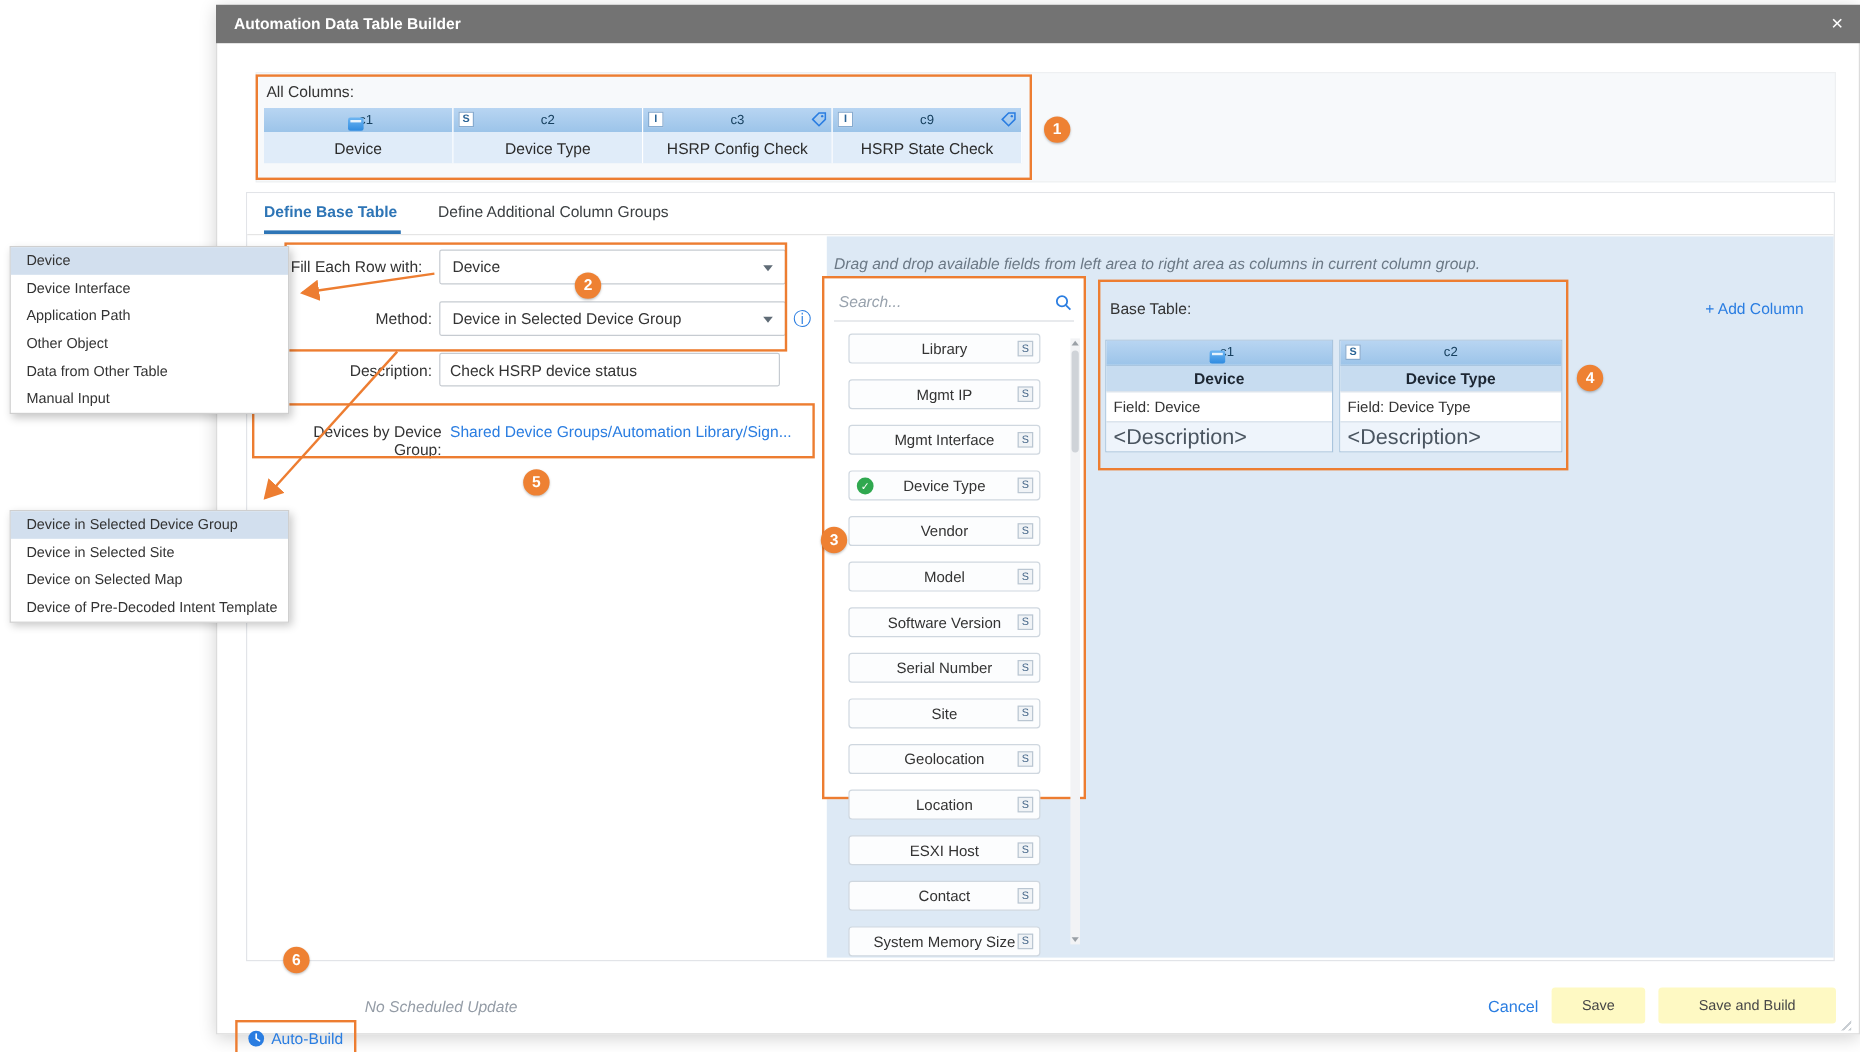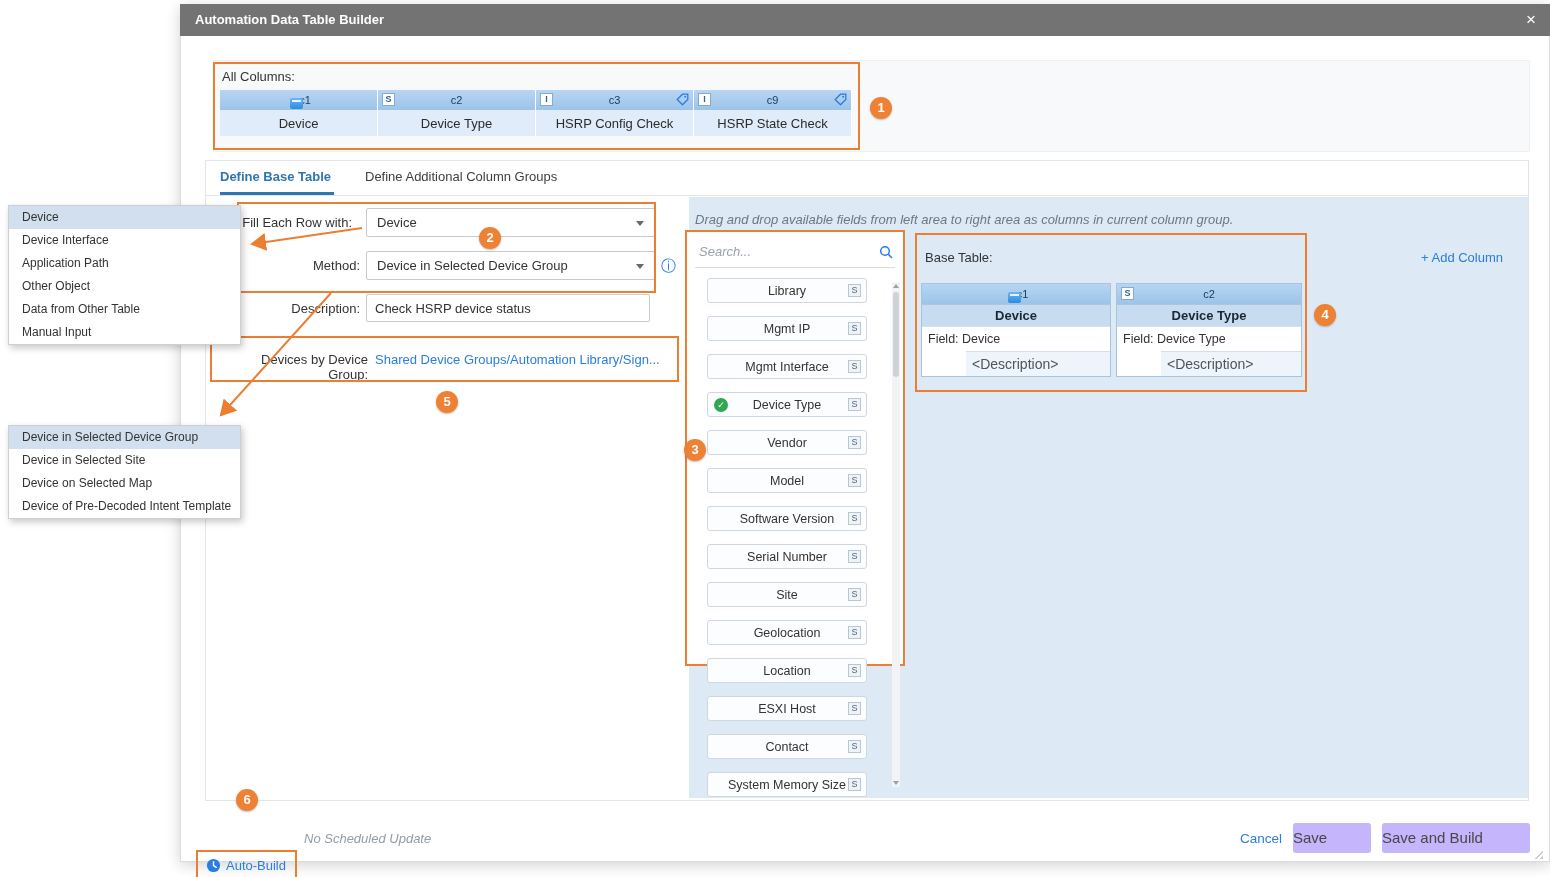--- a/index.html
+++ b/index.html
@@ -85,38 +85,38 @@
   
   .bt-label { position:absolute; left:925px; top:250px; font-size:13px; color:#333; z-index:30; }
   .add-col { position:absolute; left:1421px; top:250px; font-size:13px; z-index:30; }
   .bt-card { position:absolute; top:283px; background:#fff; border:1px solid #a9c4dd; z-index:30; }
   .bt-id { position:relative; height:20px; background:linear-gradient(#b8d5f2,#9cc4e9); display:flex;
            align-items:center; justify-content:center; font-size:11px; color:#17405f; }
   .bt-name { height:22px; background:#c7dcf0; font-weight:bold; font-size:13px; color:#1d2733; display:flex;
              align-items:center; justify-content:center; border-top:1px solid #aac6e0; }
   .bt-field { height:25px; background:#fff; font-size:12.5px; color:#333; display:flex; align-items:center;
               padding-left:6px; border-top:1px solid #d5dfe9; }
-  .bt-desc { height:25px; background:#eef4fb; font-size:14px; color:#4a5560; display:flex; align-items:center;
-             padding-left:6px; border-top:1px solid #d5dfe9;margin-left:44px; }
+  .bt-desc { height:25px; background:#eef4fb; font-size:18px; color:#4a5560; display:flex; align-items:center;
+             padding-left:6px; border-top:1px solid #d5dfe9; }
 
   
   .menu { position:absolute; left:8px; width:233px; background:#fff; border:1px solid #cfcfcf;
           box-shadow:2px 3px 7px rgba(0,0,0,.22); z-index:55; }
   .menu-item { height:23px; line-height:23px; padding-left:13px; font-size:12px; color:#333; cursor:pointer;
                white-space:nowrap; }
   .menu-item.selected { background:#d2dfee; }
 
   
   .autobuild-box { position:absolute; left:196px; top:850px; width:101px; height:31px; border:2px solid #ed7d31;
                    display:flex; align-items:center; padding-left:8px; gap:5px; z-index:30; cursor:pointer; }
   .autobuild-label { color:#2a7de1; font-size:13px; }
   .sched-status { position:absolute; left:304px; top:831px; font-style:italic; color:#949ca6; font-size:13px; z-index:20; }
   .cancel-link { position:absolute; left:1240px; top:831px; font-size:13.5px; z-index:20; }
-  .btn-yellow { position:absolute; top:823px; height:30px; background:#c4b5fd; border-radius:3px; font-size:15px;
-                color:#474747; text-align:left; line-height:30px; cursor:pointer; z-index:20; }
+  .btn-yellow { position:absolute; top:823px; height:30px; background:#fef9c3; border-radius:3px; font-size:12px;
+                color:#474747; text-align:center; line-height:30px; cursor:pointer; z-index:20; }
 
   
   .orange-box { position:absolute; border:2px solid #ed7d31; z-index:40; pointer-events:none; }
   .badge { position:absolute; width:22px; height:22px; border-radius:50%; background:#ee8133; color:#fff;
            font-size:13px; font-weight:bold; text-align:center; line-height:22px; z-index:60;
            box-shadow:0 1px 2px rgba(0,0,0,.25); }
   .arrows { position:absolute; left:0; top:0; z-index:50; pointer-events:none; }
 
   .resize-grip { position:absolute; left:1533px; top:849px; width:10px; height:10px; z-index:25;
                  background:repeating-linear-gradient(135deg, #c9ced3 0 1.5px, transparent 1.5px 4px);

